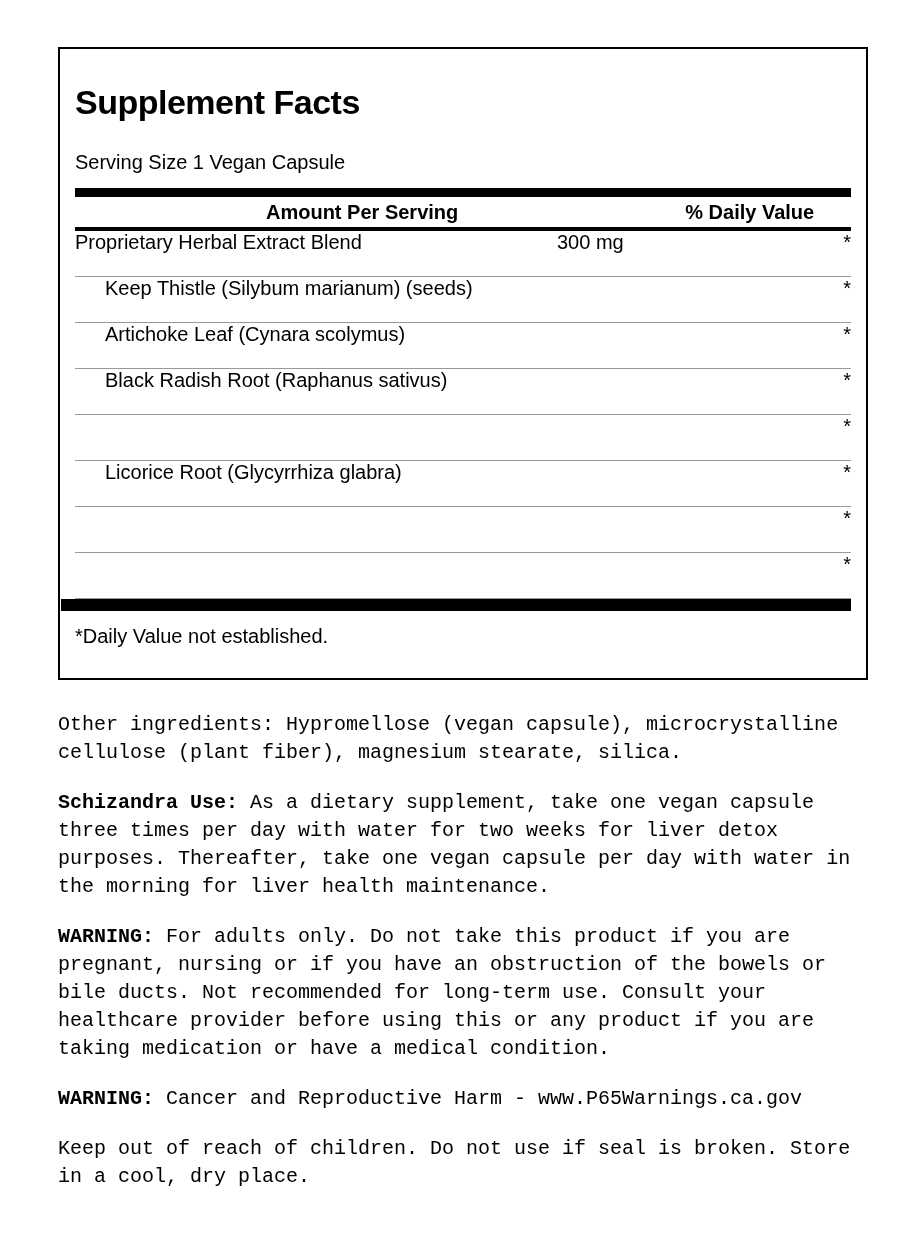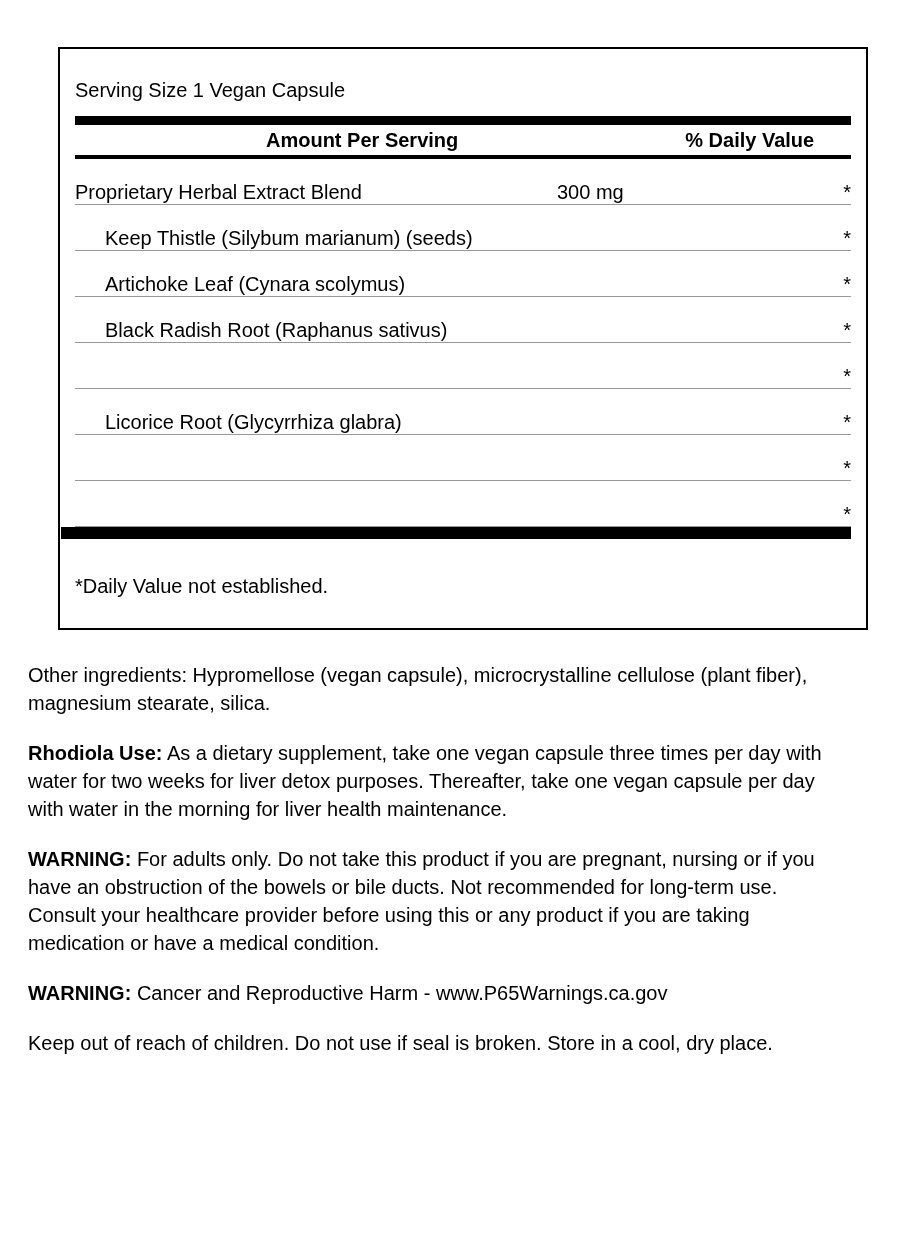--- a/index.html
+++ b/index.html
@@ -52,21 +52,21 @@
   }
   .colhead-dv {
     flex: 1;
   }
   .rule-medium {
     height: 4px;
     background: #000000;
   }
   .sf-row {
     display: flex;
-    align-items: flex-end;
+    align-items: flex-start;
     height: 45px;
     font-size: 20px;
     border-bottom: 1px solid #999999;
   }
   .sf-row:last-of-type {
     border-bottom: none;
   }
   .sf-row .name {
     box-sizing: border-box;
     width: 482px;
@@ -78,43 +78,45 @@
     margin-left: auto;
     text-align: right;
   }
   .bar-thick-bottom {
     height: 12px;
     background: #000000;
     margin-left: -14px;
   }
   .sf-footnote {
     font-size: 20px;
-    margin-top: 35px;
+    margin-top: 13px;
     line-height: 24px;
   }
   .body-text {
-    margin: 0 28px;
+    margin: 0 58px;
     width: 808px;
+    font-family: Liberation Mono, monospace;
   }
   .body-text p {
     font-size: 20px;
     line-height: 28px;
     margin: 22px 0 0 0;
   }
   .body-text p.first {
     margin-top: 31px;
   }
   b, strong {
     font-weight: bold;
   }
 </style>
 </head>
 <body>
 
 <div class="sf-box">
+  <div class="sf-title">Supplement Facts</div>
   <div class="sf-serving">Serving Size 1 Vegan Capsule</div>
 
   <div class="bar-thick-top"></div>
 
   <div class="sf-colheads">
     <span class="colhead-amount">Amount Per Serving</span>
     <span class="colhead-dv">% Daily Value</span>
   </div>
 
   <div class="rule-medium"></div>
@@ -158,20 +160,20 @@
   </div>
 
   <div class="bar-thick-bottom"></div>
 
   <div class="sf-footnote">*Daily Value not established.</div>
 </div>
 
 <div class="body-text">
   <p class="first"><span>Other ingredients: Hypromellose (vegan capsule), microcrystalline cellulose (plant fiber), magnesium stearate, silica.</span></p>
 
-  <p><strong>Rhodiola Use:</strong><span> As a dietary supplement, take one vegan capsule three times per day with water for two weeks for liver detox purposes. Thereafter, take one vegan capsule per day with water in the morning for liver health maintenance.</span></p>
+  <p><strong>Schizandra Use:</strong><span> As a dietary supplement, take one vegan capsule three times per day with water for two weeks for liver detox purposes. Thereafter, take one vegan capsule per day with water in the morning for liver health maintenance.</span></p>
 
   <p><strong>WARNING:</strong><span> For adults only. Do not take this product if you are pregnant, nursing or if you have an obstruction of the bowels or bile ducts. Not recommended for long-term use. Consult your healthcare provider before using this or any product if you are taking medication or have a medical condition.</span></p>
 
   <p><strong>WARNING:</strong><span> Cancer and Reproductive Harm - www.P65Warnings.ca.gov</span></p>
 
   <p><span>Keep out of reach of children. Do not use if seal is broken. Store in a cool, dry place.</span></p>
 </div>
 
 </body></html>

